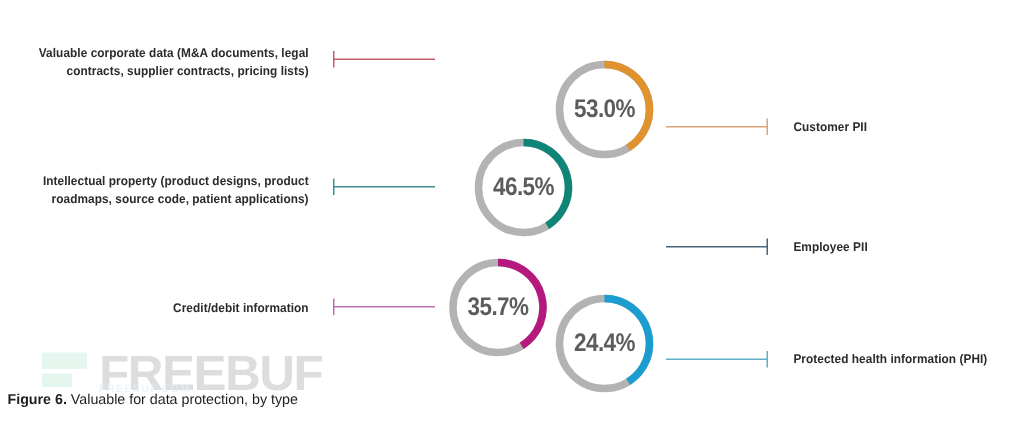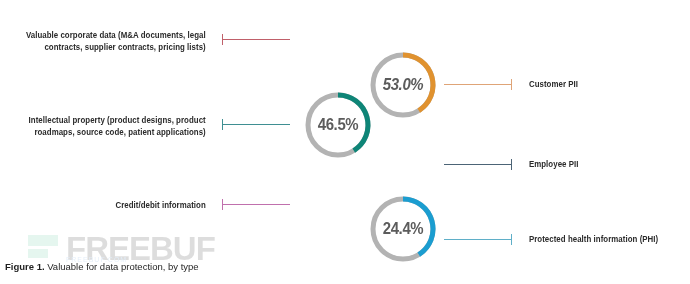--- a/index.html
+++ b/index.html
@@ -92,40 +92,47 @@
     <div class="wm-text">FREEBUF</div>
     <div class="wm-sub">FREEBUF.COM</div>
   </div>
 
   <div class="conn left" style="left:222px;top:34px;width:68px;">
     <div class="hline" style="background:#c0606a;"></div>
     <div class="tick" style="background:#c0606a;"></div>
   </div>
   <div class="lbl r-align" style="left:4px;top:30px;width:208px;">Valuable corporate data (M&amp;A documents, legal contracts, supplier contracts, pricing lists)</div>
 
-  <div class="donut" style="left:301px;top:88px;width:74px;height:74px;">
+  <div class="donut" style="left:312px;top:88px;width:74px;height:74px;">
     <svg width="74" height="74" viewBox="0 0 74 74">
       <circle cx="37" cy="37" r="30" fill="none" stroke="#b3b3b3" stroke-width="5"></circle>
       <path d="M 37 7 A 30 30 0 0 1 52.8 62.5" fill="none" stroke="#0e8577" stroke-width="5" stroke-linecap="butt"></path>
     </svg>
     <div class="val">46.5%</div>
   </div>
   <div class="conn left" style="left:222px;top:119px;width:68px;">
     <div class="hline" style="background:#3f8f92;"></div>
     <div class="tick" style="background:#3f8f92;"></div>
   </div>
   <div class="lbl r-align" style="left:4px;top:115px;width:208px;">Intellectual property (product designs, product roadmaps, source code, patient applications)</div>
 
+  <div class="donut" style="left:295px;top:168px;width:74px;height:74px;">
+    <svg width="74" height="74" viewBox="0 0 74 74">
+      <circle cx="37" cy="37" r="30" fill="none" stroke="#b3b3b3" stroke-width="5"></circle>
+      <path d="M 37 7 A 30 30 0 0 1 52.8 62.5" fill="none" stroke="#b5197e" stroke-width="5" stroke-linecap="butt"></path>
+    </svg>
+    <div class="val">35.7%</div>
+  </div>
   <div class="conn left" style="left:222px;top:199px;width:68px;">
     <div class="hline" style="background:#c070ad;"></div>
     <div class="tick" style="background:#c070ad;"></div>
   </div>
   <div class="lbl r-align" style="left:4px;top:200px;width:208px;">Credit/debit information</div>
 
-  <div class="donut" style="left:366px;top:48px;width:74px;height:74px;font-style:italic;">
+  <div class="donut" style="left:366px;top:36px;width:74px;height:74px;">
     <svg width="74" height="74" viewBox="0 0 74 74">
       <circle cx="37" cy="37" r="30" fill="none" stroke="#b3b3b3" stroke-width="5"></circle>
       <path d="M 37 7 A 30 30 0 0 1 52.8 62.5" fill="none" stroke="#e0922f" stroke-width="5" stroke-linecap="butt"></path>
     </svg>
     <div class="val">53.0%</div>
   </div>
   <div class="conn right" style="left:444px;top:79px;width:68px;">
     <div class="hline" style="background:#dfa477;"></div>
     <div class="tick" style="background:#dfa477;"></div>
   </div>
@@ -144,16 +151,16 @@
     </svg>
     <div class="val">24.4%</div>
   </div>
   <div class="conn right" style="left:444px;top:234px;width:68px;">
     <div class="hline" style="background:#5fafc8;"></div>
     <div class="tick" style="background:#5fafc8;"></div>
   </div>
   <div class="lbl l-align" style="left:524px;top:234px;width:164px;">Protected health information (PHI)</div>
 
   <div class="caption">
-    <b>Figure 1.</b><span class="rest"> Valuable for data protection, by type</span>
+    <b>Figure 6.</b><span class="rest"> Valuable for data protection, by type</span>
   </div>
 
 </div>
 
 </body></html>

